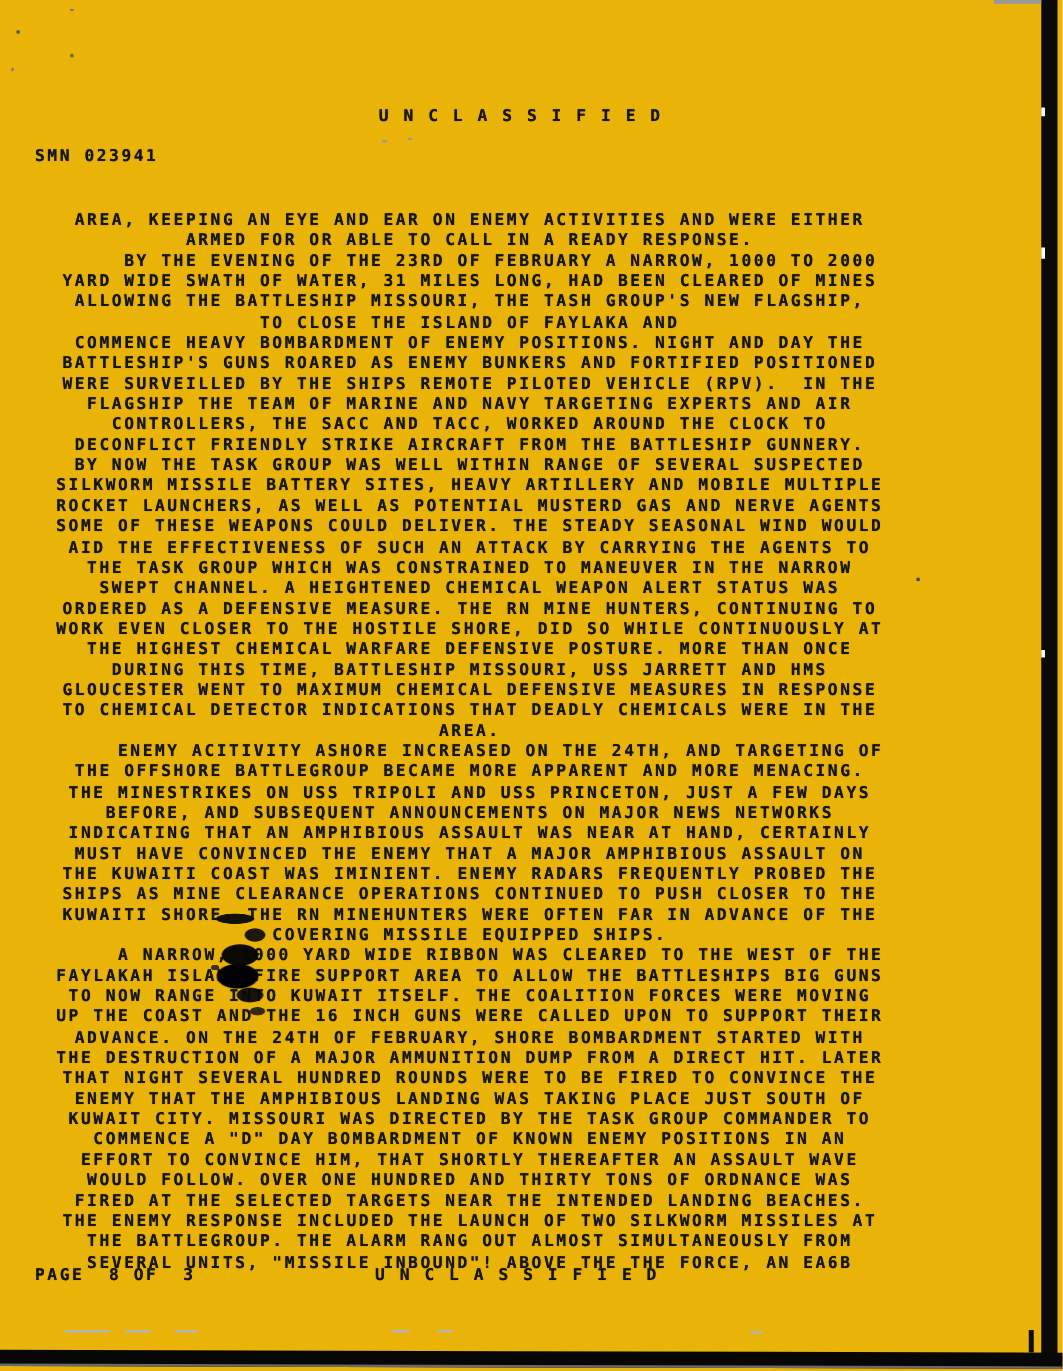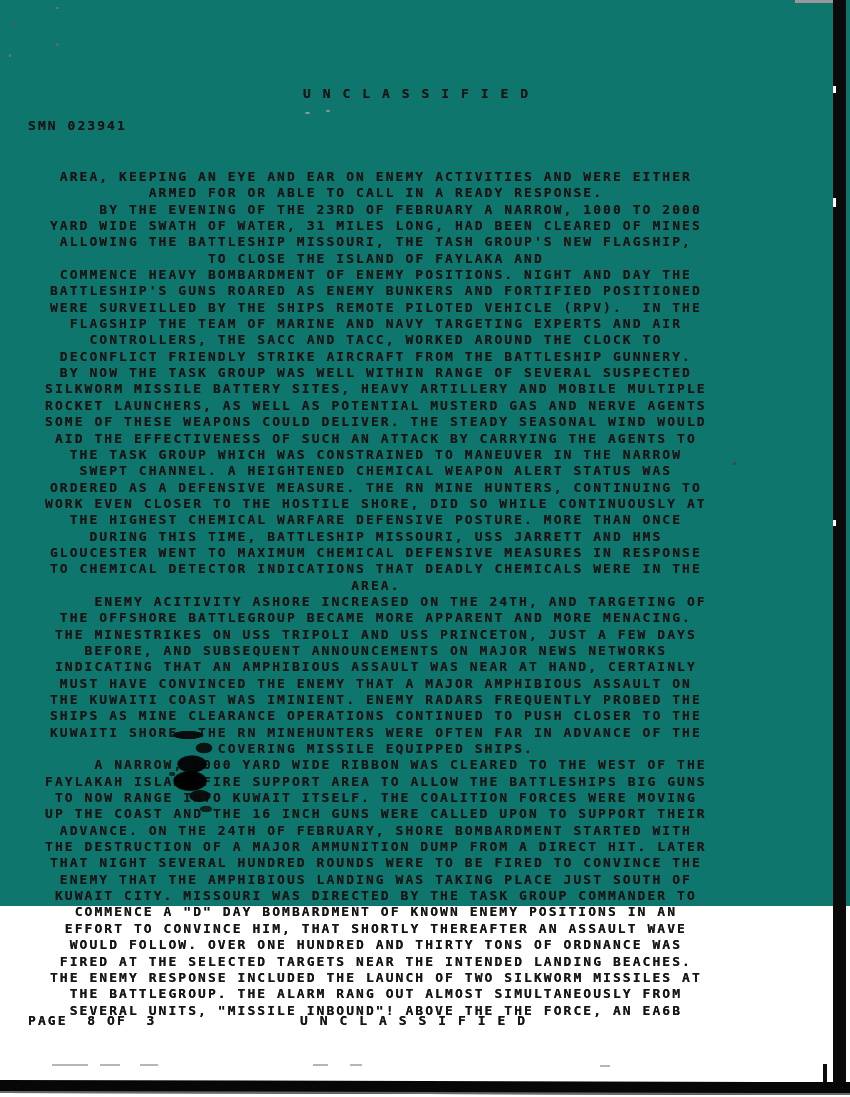--- a/index.html
+++ b/index.html
@@ -4,22 +4,22 @@
 <style>
   html, body { margin: 0; padding: 0; }
   body {
     width: 850px; height: 1097px;
     background: #ffffff;
     font-family: "DejaVu Sans Mono", "Liberation Mono", monospace;
     overflow: hidden;
   }
   .page {
     position: relative;
-    width: 850px; height: 906px;
-    background: #0f766e;
+    width: 850px; height: 1097px;
+    background: #eab308;
     text-decoration: underline;
   }
   .txt {
     position: absolute;
     color: #161616;
     font-weight: bold;
     font-size: 13px;
     letter-spacing: 2.05px;
     white-space: pre;
     text-shadow: 0 0 0.6px #2a2a2a;

